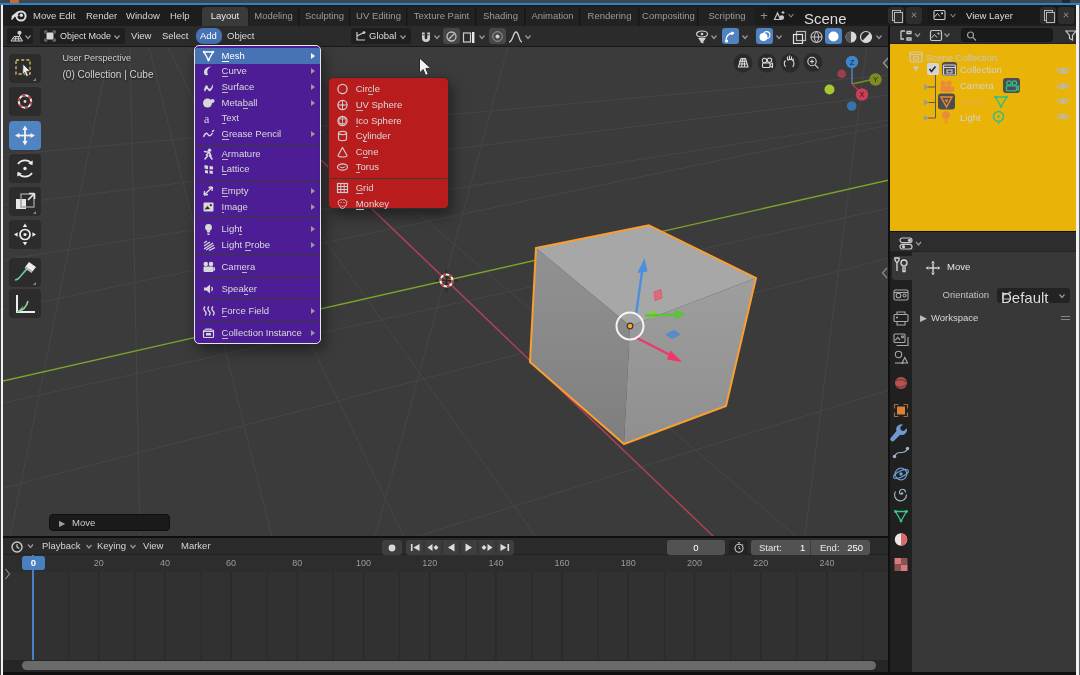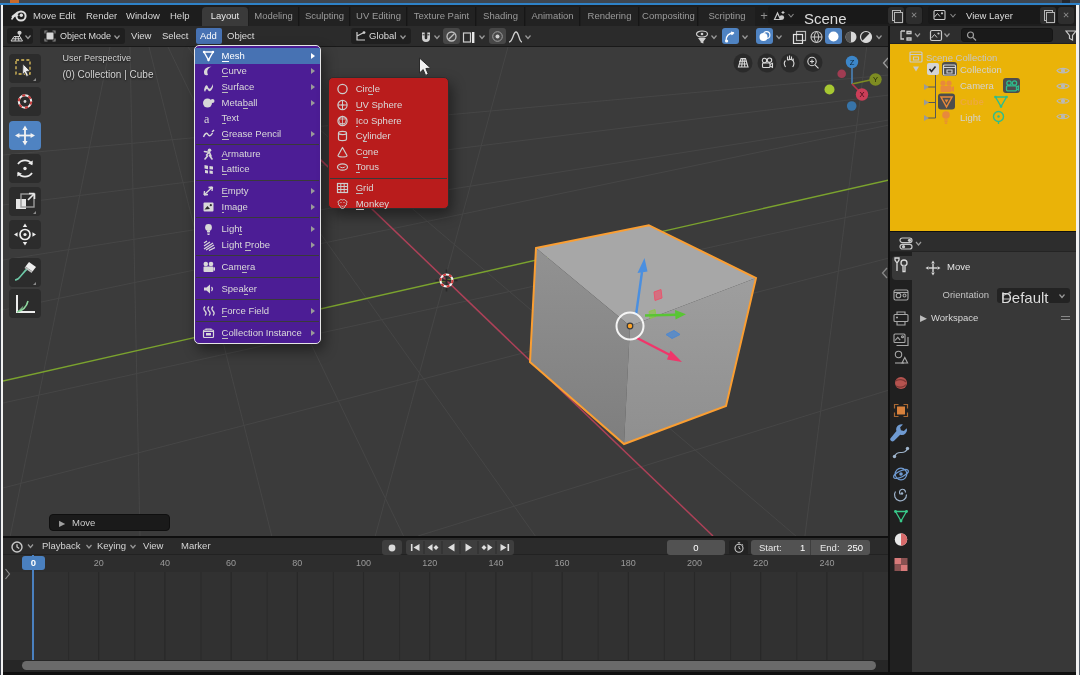--- a/index.html
+++ b/index.html
@@ -106,21 +106,21 @@
         <rect x="2.5" y="2.5" width="7" height="7" fill="#d6d6d6"></rect>
         <path d="M1 3.5 v-2.5 h2.5 M8.5 1 h2.5 v2.5 M11 8.5 v2.5 h-2.5 M3.5 11 h-2.5 v-2.5" stroke="#888" stroke-width="1.2" fill="none"></path>
       </svg>
       <div class="tx" style="left:20px;top:3px;font-size:9px;color:#dcdcdc">Object Mode</div>
       <svg class="a" style="left:73px;top:6px" width="8" height="6" viewBox="0 0 8 6">
           <path d="M1.5 1.5 L4 4.5 L6.5 1.5" stroke="#9a9a9a" stroke-width="1.2" fill="none"></path>
         </svg>
     </div>
     <div class="tx" style="left:128px;top:4px;font-size:9.5px;color:#dcdcdc">View</div>
     <div class="tx" style="left:159px;top:4px;font-size:9.5px;color:#dcdcdc">Select</div>
-    <div class="a" style="left:193px;top:2px;width:26px;height:16px;background:#4772b3;border-radius:2px">
+    <div class="a" style="left:193px;top:2px;width:26px;height:16px;background:#4772b3;border-radius:7px">
         <div class="tx" style="left:4px;top:2px;font-size:9.5px;color:#fff">Add</div>
       </div>
     <div class="tx" style="left:224px;top:4px;font-size:9.5px;color:#dcdcdc">Object</div>
 
     <div class="a" style="left:348px;top:2px;width:60px;height:16px;background:#1f1f1f;border-radius:3px">
       <svg class="a" style="left:4px;top:2px" width="12" height="12" viewBox="0 0 12 12">
         <path d="M2 2 L2 10 L10 10 M2 6 L8 3" stroke="#cfcfcf" stroke-width="1.2" fill="none"></path>
         <circle cx="9" cy="2.6" r="1.4" fill="#cfcfcf"></circle>
       </svg>
       <div class="tx" style="left:18px;top:2px;font-size:9.5px;color:#dcdcdc">Global</div>

